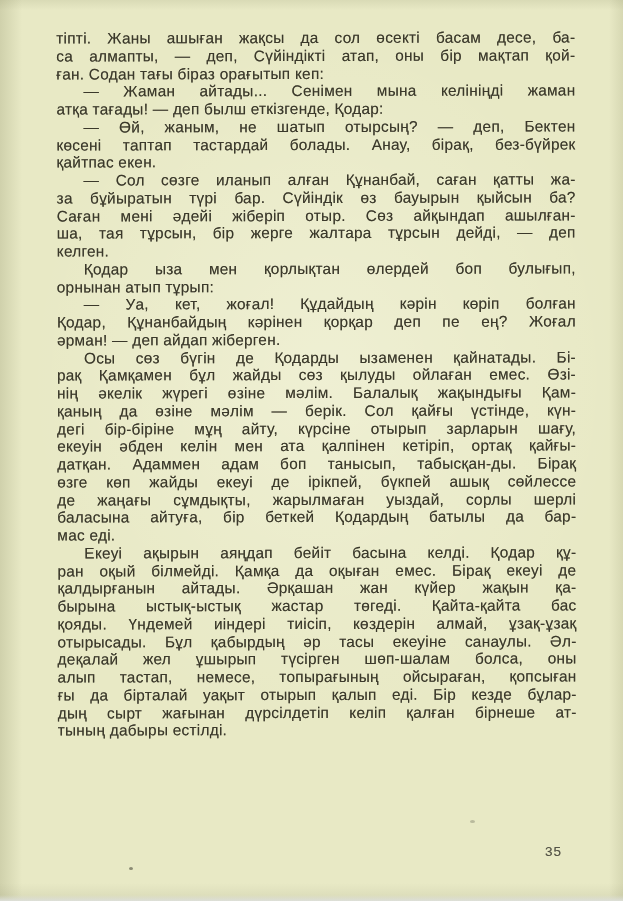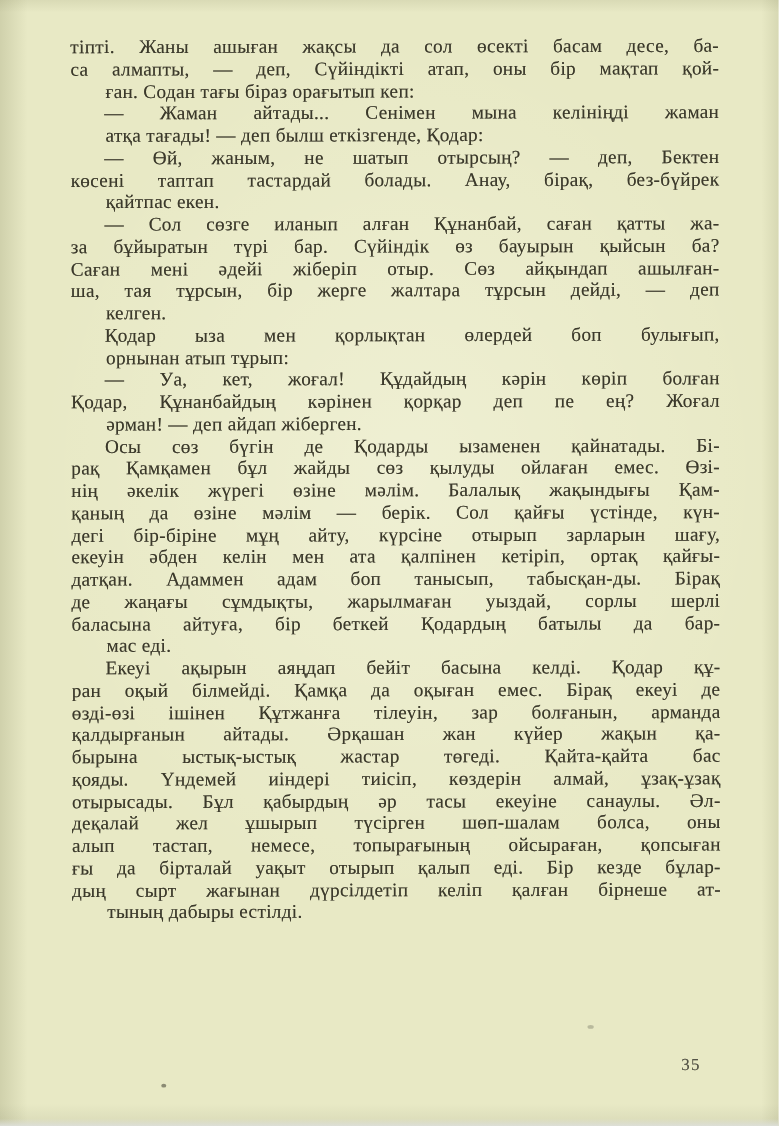--- a/index.html
+++ b/index.html
@@ -16,42 +16,41 @@
     width: 623px;
     height: 901px;
     background:
       radial-gradient(ellipse 420px 500px at 52% 42%, rgba(255,255,244,0.30), rgba(255,255,244,0) 70%),
       linear-gradient(90deg, rgba(110,112,70,0.20) 0px, rgba(110,112,70,0.0) 22px),
       linear-gradient(270deg, rgba(110,112,70,0.14) 0px, rgba(110,112,70,0.0) 14px),
       linear-gradient(180deg, rgba(110,112,70,0.12) 0px, rgba(110,112,70,0.0) 10px),
       linear-gradient(0deg, rgba(120,120,95,0.14) 0px, rgba(120,120,95,0.0) 18px),
       var(--paper);
     overflow: hidden;
-    font-family: Liberation Serif, serif;
+    font-family: Liberation Sans, sans-serif;
   }
   .text-block {
     position: absolute;
     left: 57px;
     top: 29px;
     width: 519px;
     color: var(--ink);
     font-size: 15.4px;
     line-height: 17.75px;
     letter-spacing: 0.25px;
     text-shadow: 0 0 0.5px rgba(59,57,43,0.55);
     transform: rotate(-0.12deg);
   }
   .line {
     text-align: justify;
     text-align-last: justify;
     white-space: normal;
   }
   .line.last {
     text-align-last: left;
-    margin-left: 28px;
   }
   .line.indent {
     text-indent: 27px;
   }
   .page-number {
     position: absolute;
     left: 545px;
     top: 804px;
     color: #45443a;
     font-size: 13.5px;
@@ -99,26 +98,26 @@
       <div class="line indent">— Уа, кет, жоғал! Құдайдың кәрін көріп болған</div>
       <div class="line">Қодар, Құнанбайдың кәрінен қорқар деп пе ең? Жоғал</div>
       <div class="line last">әрман! — деп айдап жіберген.</div>
       <div class="line indent">Осы сөз бүгін де Қодарды ызаменен қайнатады. Бі-</div>
       <div class="line">рақ Қамқамен бұл жайды сөз қылуды ойлаған емес. Өзі-</div>
       <div class="line">нің әкелік жүрегі өзіне мәлім. Балалық жақындығы Қам-</div>
       <div class="line">қаның да өзіне мәлім — берік. Сол қайғы үстінде, күн-</div>
       <div class="line">дегі бір-біріне мұң айту, күрсіне отырып зарларын шағу,</div>
       <div class="line">екеуін әбден келін мен ата қалпінен кетіріп, ортақ қайғы-</div>
       <div class="line">датқан. Адаммен адам боп танысып, табысқан-ды. Бірақ</div>
+      <div class="line">өзге көп жайды екеуі де ірікпей, бүкпей ашық сөйлессе</div>
       <div class="line">де жаңағы сұмдықты, жарылмаған уыздай, сорлы шерлі</div>
       <div class="line">баласына айтуға, бір беткей Қодардың батылы да бар-</div>
       <div class="line last">мас еді.</div>
       <div class="line indent">Екеуі ақырын аяңдап бейіт басына келді. Қодар құ-</div>
       <div class="line">ран оқый білмейді. Қамқа да оқыған емес. Бірақ екеуі де</div>
-      <div class="line">өзді-өзі ішінен Құтжанға тілеуін, зар болғанын, арманда</div>
       <div class="line">қалдырғанын айтады. Әрқашан жан күйер жақын қа-</div>
       <div class="line">бырына ыстық-ыстық жастар төгеді. Қайта-қайта бас</div>
       <div class="line">қояды. Үндемей иіндері тиісіп, көздерін алмай, ұзақ-ұзақ</div>
       <div class="line">отырысады. Бұл қабырдың әр тасы екеуіне санаулы. Әл-</div>
       <div class="line">деқалай жел ұшырып түсірген шөп-шалам болса, оны</div>
       <div class="line">алып тастап, немесе, топырағының ойсыраған, қопсыған</div>
       <div class="line">ғы да бірталай уақыт отырып қалып еді. Бір кезде бұлар-</div>
       <div class="line">дың сырт жағынан дүрсілдетіп келіп қалған бірнеше ат-</div>
       <div class="line last">тының дабыры естілді.</div>
     </div>

